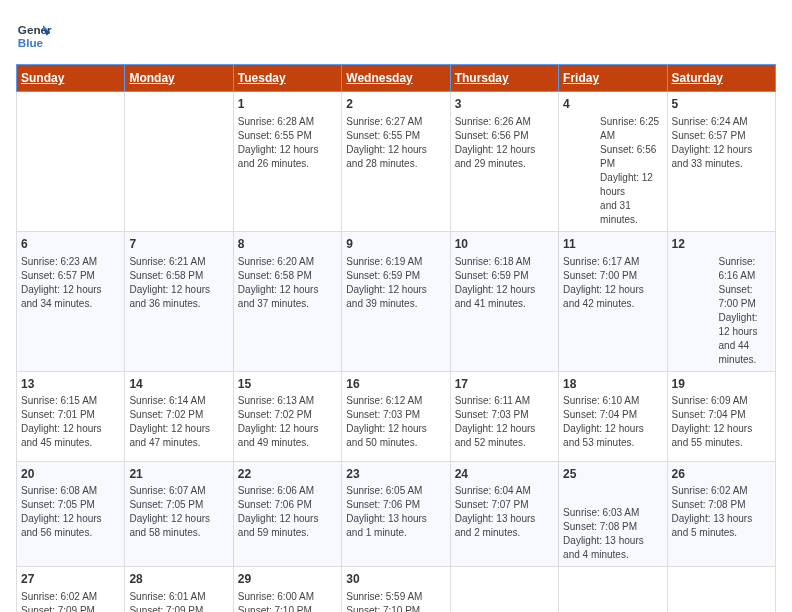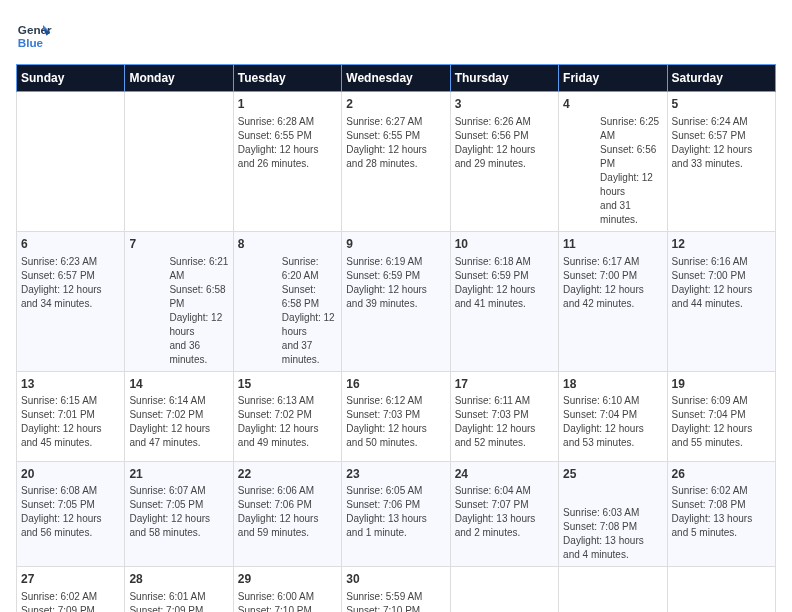--- a/index.html
+++ b/index.html
@@ -36,22 +36,23 @@
     .location {
       font-size: 16px;
       color: #555;
     }
     table {
       width: 100%;
       border-collapse: collapse;
       font-size: 11px;
     }
     thead tr {
-      background-color: #0f172a;
+      background-color: #c2410c;
       color: white;
+      text-decoration: underline;
     }
     thead th {
       padding: 6px 4px;
       text-align: left;
       font-size: 12px;
       font-weight: bold;
       border: 1px solid #5a9bf0;
     }
     tbody tr {
       border-bottom: 1px solid #ccc;
@@ -154,28 +155,28 @@
       <tr>
         <td>
           <span class="day-number">6</span>
           <div class="day-info" style="white-space: pre-line;">Sunrise: 6:23 AM
 Sunset: 6:57 PM
 Daylight: 12 hours
 and 34 minutes.</div>
         </td>
         <td>
           <span class="day-number">7</span>
-          <div class="day-info" style="white-space: pre-line; margin-left: 40px;">Sunrise: 6:21 AM
+          <div class="day-info" style="white-space: pre-line;">Sunrise: 6:21 AM
 Sunset: 6:58 PM
 Daylight: 12 hours
 and 36 minutes.</div>
         </td>
         <td>
           <span class="day-number">8</span>
-          <div class="day-info" style="white-space: pre-line; margin-left: 44px;">Sunrise: 6:20 AM
+          <div class="day-info" style="white-space: pre-line;">Sunrise: 6:20 AM
 Sunset: 6:58 PM
 Daylight: 12 hours
 and 37 minutes.</div>
         </td>
         <td>
           <span class="day-number">9</span>
           <div class="day-info" style="white-space: pre-line;">Sunrise: 6:19 AM
 Sunset: 6:59 PM
 Daylight: 12 hours
 and 39 minutes.</div>
@@ -189,21 +190,21 @@
         </td>
         <td>
           <span class="day-number">11</span>
           <div class="day-info" style="white-space: pre-line;">Sunrise: 6:17 AM
 Sunset: 7:00 PM
 Daylight: 12 hours
 and 42 minutes.</div>
         </td>
         <td>
           <span class="day-number">12</span>
-          <div class="day-info" style="white-space: pre-line;">Sunrise: 6:16 AM
+          <div class="day-info" style="white-space: pre-line; margin-left: 47px;">Sunrise: 6:16 AM
 Sunset: 7:00 PM
 Daylight: 12 hours
 and 44 minutes.</div>
         </td>
       </tr>
       <tr>
         <td>
           <span class="day-number">13</span>
           <div class="day-info" style="white-space: pre-line;">Sunrise: 6:15 AM
 Sunset: 7:01 PM

